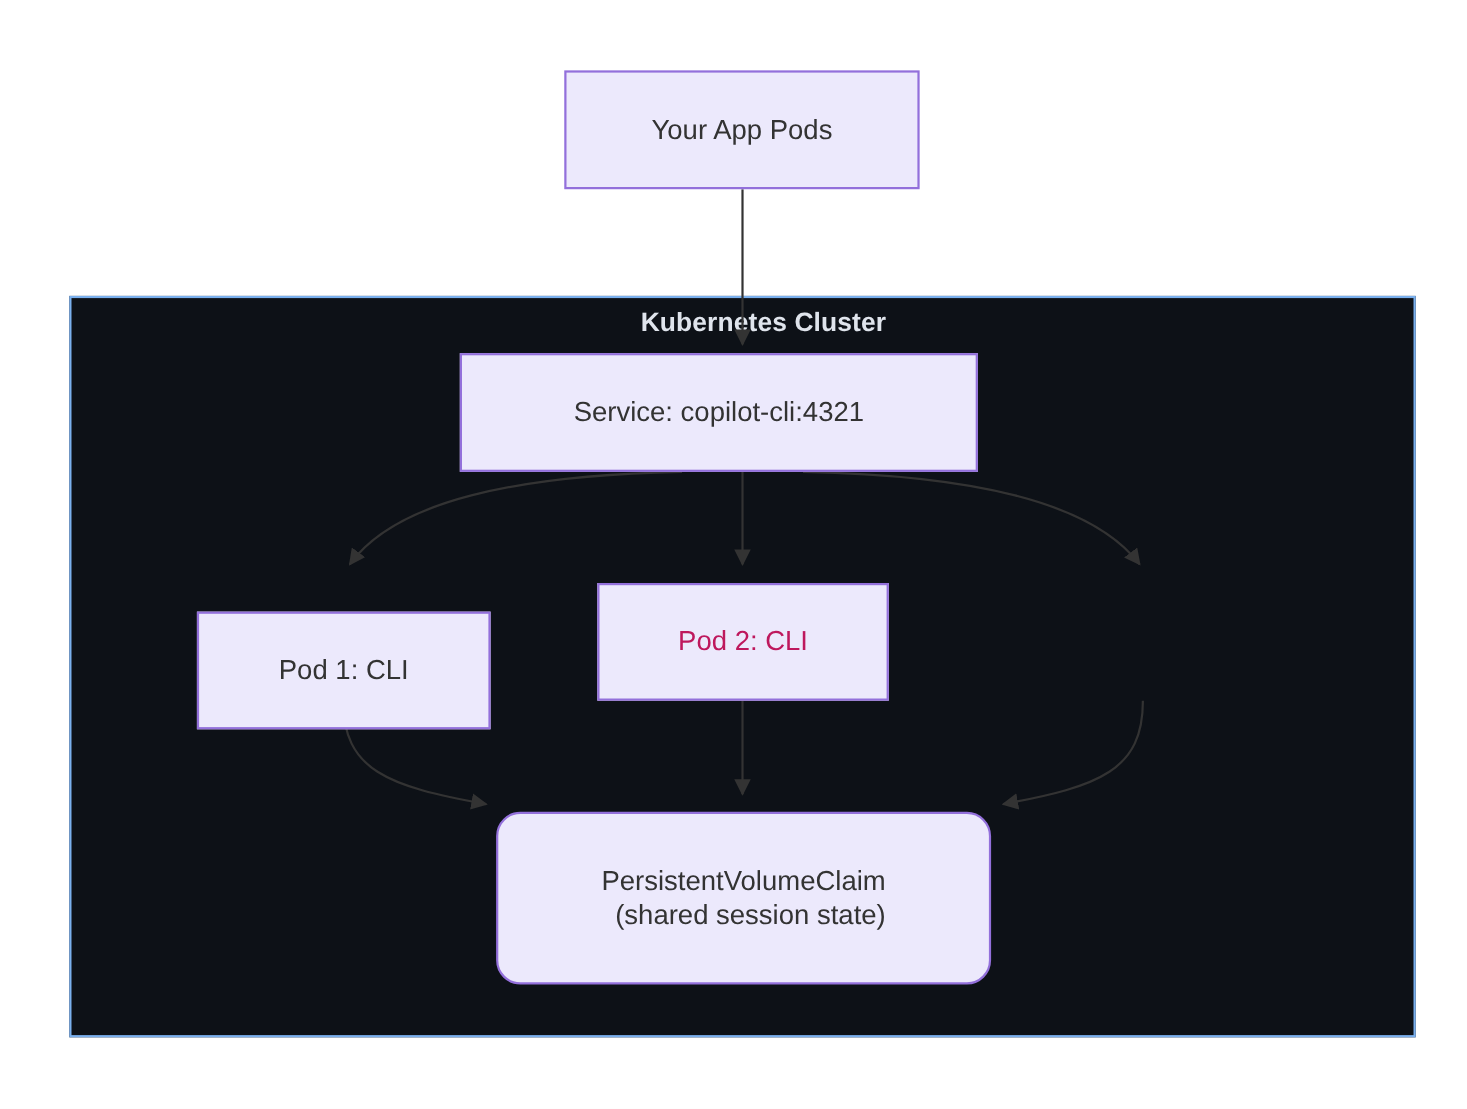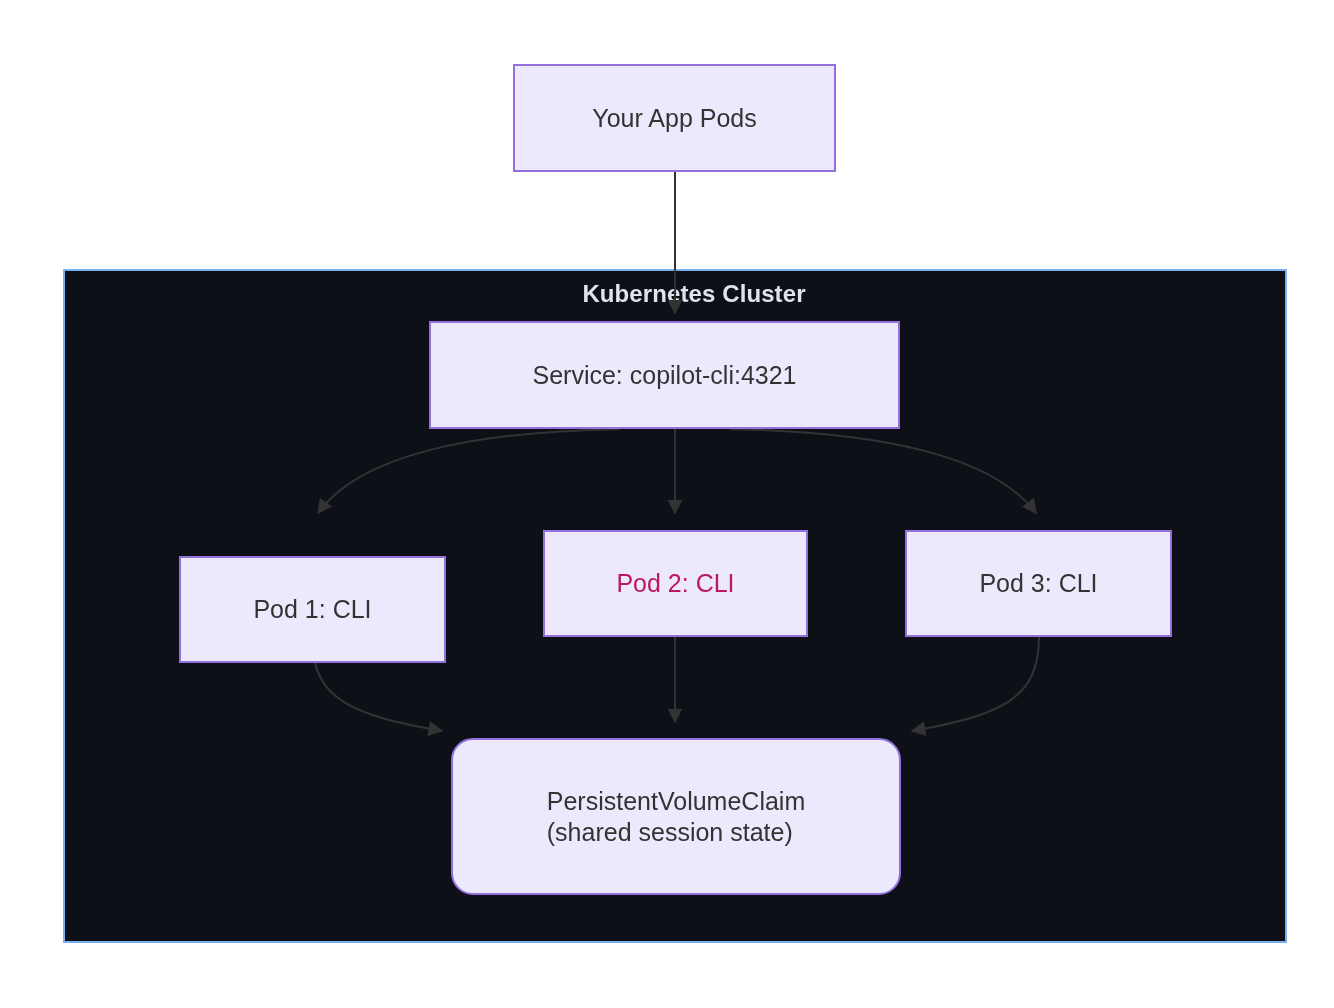--- a/index.html
+++ b/index.html
@@ -46,21 +46,21 @@
     padding-left: 19px;
   }
   .node {
     position: absolute;
     box-sizing: border-box;
     background: #ece9fc;
     border: 2px solid #9370db;
     display: flex;
     align-items: center;
     justify-content: center;
-    text-align: left;
+    text-align: right;
     color: #333333;
     font-size: 25px;
     line-height: 1.22;
     white-space: pre-line;
   }
   .node.multiline {
     font-size: 25px;
   }
 </style>
 </head>
@@ -90,24 +90,23 @@
       <path id="e-pod1-pvc" d="M 312,637 C 312,700 352,715 442,731" marker-end="url(#arrow)" stroke="#333333"></path>
 
       <path id="e-pod2-pvc" d="M 675,637 L 675,722" marker-end="url(#arrow)" stroke="#333333"></path>
 
       <path id="e-pod3-pvc" d="M 1039,637 C 1039,700 1000,715 912,731" marker-end="url(#arrow)" stroke="#333333"></path>
     </g>
   </svg>
 
   <div class="node" id="node-app-pods" style="left: 513px; top: 64px; width: 323px; height: 108px; background: rgb(236, 233, 252); border-color: rgb(147, 112, 219); color: rgb(51, 51, 51);">Your App Pods</div>
 
-  <div class="node" id="node-service" style="left: 429px; top: 321px; width: 471px; height: 108px; background: rgb(236, 233, 252); border-color: rgb(147, 112, 219); color: rgb(51, 51, 51);">Service: copilot-cli:4321</div>
+  <div class="node" id="node-service" style="left: 418px; top: 321px; width: 471px; height: 108px; background: rgb(236, 233, 252); border-color: rgb(147, 112, 219); color: rgb(51, 51, 51);">Service: copilot-cli:4321</div>
 
   <div class="node" id="node-pod-1" style="left: 179px; top: 530px; width: 267px; height: 107px; background: rgb(236, 233, 252); border-color: rgb(147, 112, 219); color: rgb(51, 51, 51); margin-top: 26px;">Pod 1: CLI</div>
 
   <div class="node" id="node-pod-2" style="left: 543px; top: 530px; width: 265px; height: 107px; background: rgb(236, 233, 252); border-color: rgb(147, 112, 219); color: #be185d;">Pod 2: CLI</div>
 
-  <div class="node" id="node-pod-3" style="left: 905px; top: 530px; width: 267px; height: 107px; background: rgb(236, 233, 252); border-color: rgb(147, 112, 219); color: rgb(51, 51, 51);">Pod 3: CLI</div>
 
   <div class="node multiline" id="node-pvc" style="left: 451px; top: 738px; width: 450px; height: 157px; background: rgb(236, 233, 252); border-color: rgb(147, 112, 219); color: rgb(51, 51, 51); border-radius: 22px;">PersistentVolumeClaim
 (shared session state)</div>
 
 </div>
 
 </body></html>

